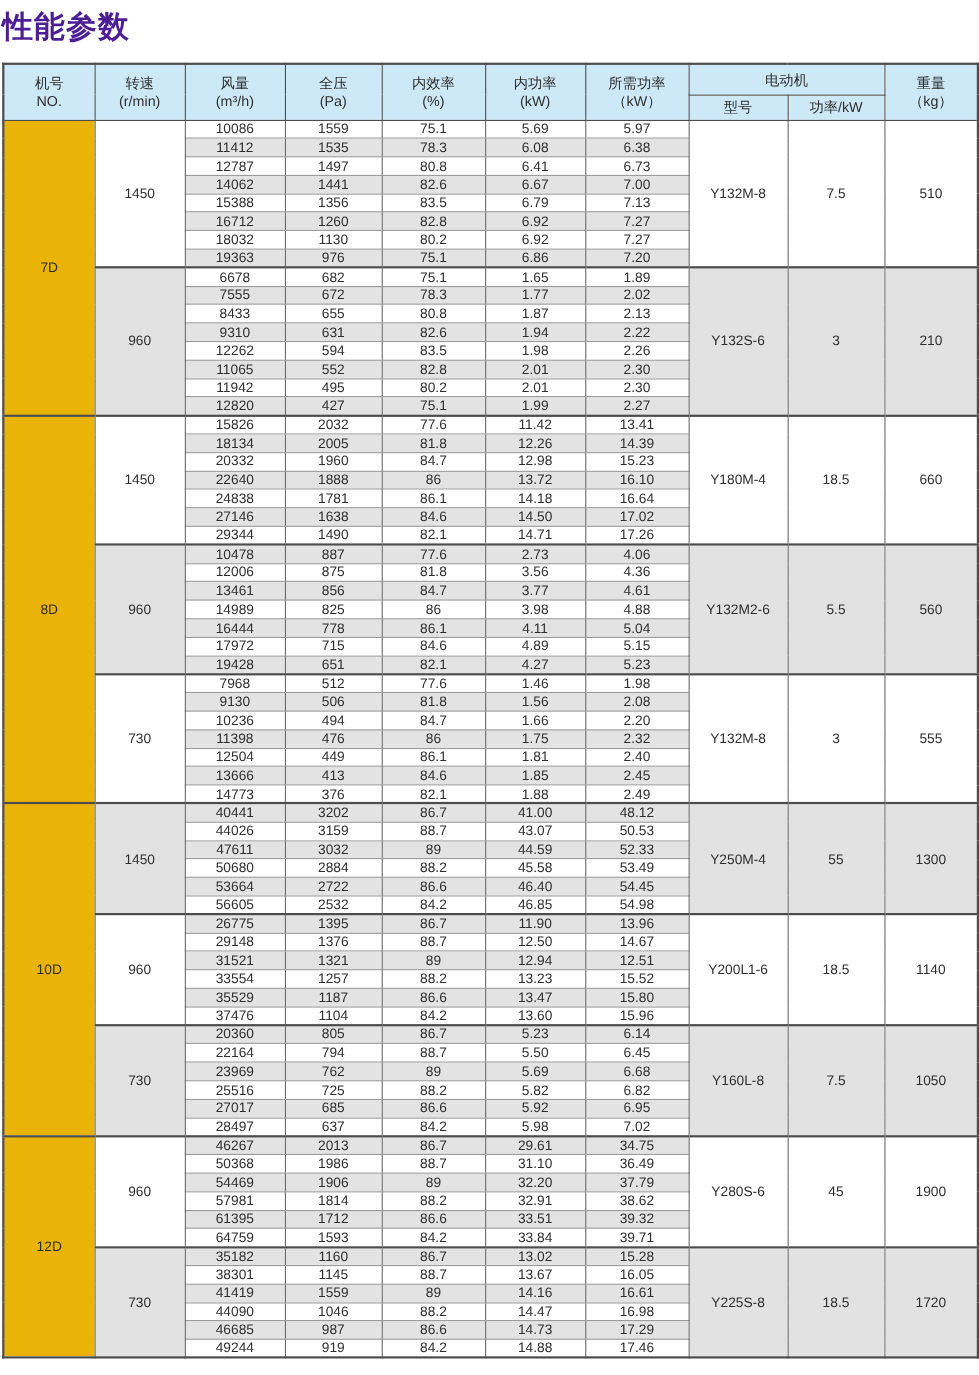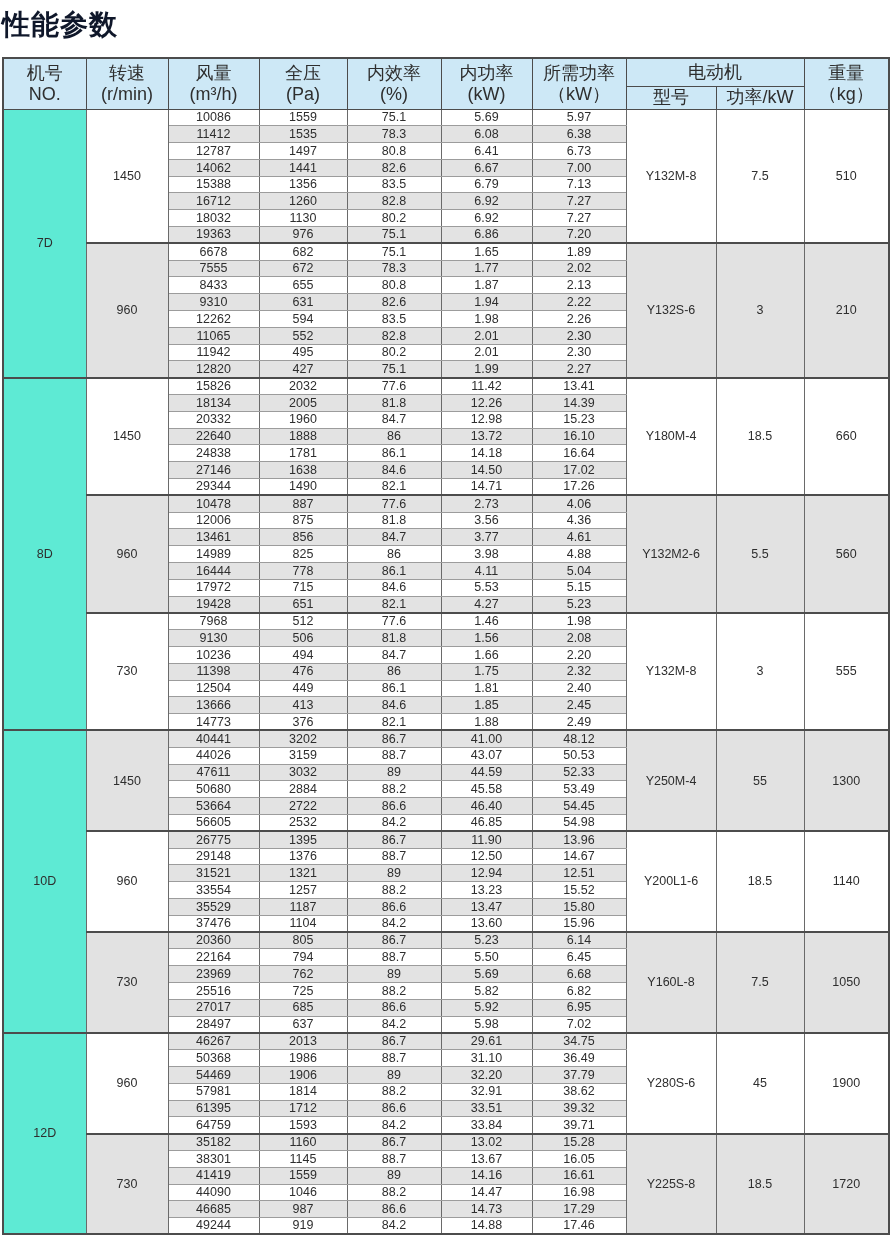--- a/index.html
+++ b/index.html
@@ -16,37 +16,37 @@
     border-collapse:collapse; table-layout:fixed;
     border:2px solid #4c4c4c;
   }
   .perf th, .perf td {
     padding:0; margin:0; text-align:center; vertical-align:middle;
     color:#2e2e2e; overflow:hidden; white-space:nowrap;
     border-left:1px solid #6a6a6a; border-right:1px solid #6a6a6a;
     border-top:1px solid #9c9c9c; border-bottom:1px solid #9c9c9c;
   }
   .perf thead th {
-    background:#cde8f6; font-weight:normal; font-size:18px; line-height:1.18;
+    background:#cde8f6; font-weight:normal; font-size:13px; line-height:1.18;
     border:1px solid #4c4c4c;
   }
   .perf thead tr.h1 { height:28px; }
   .perf thead tr.h2 { height:23px; }
   .perf tbody tr { height:16.8px; }
   .perf tbody td { font-size:12.5px; line-height:1; }
-  .model-col { background:#5eead4; font-size:13.5px; }
+  .model-col { background:#eab308; font-size:13.5px; }
   .merged-w { background:#ffffff; }
   .merged-g { background:#e2e2e2; }
   td.stripe { background:#e3e3e3; }
   .perf tbody tr.group-start td { border-top:2px solid #4c4c4c; }
 </style>
 </head>
 <body>
 
-<div class="page-title" style="color: #0f172a;">性能参数</div>
+<div class="page-title" style="color: #4c1d95;">性能参数</div>
 
 <table class="perf">
   <colgroup>
     <col style="width:83px">
       <col style="width:82px">
       <col style="width:91px">
     <col style="width:88px">
       <col style="width:94px">
       <col style="width:91px">
     <col style="width:94px">
@@ -307,21 +307,21 @@
         <td class="stripe">16444</td>
         <td class="stripe">778</td>
         <td class="stripe">86.1</td>
         <td class="stripe">4.11</td>
         <td class="stripe">5.04</td>
       </tr>
       <tr>
         <td>17972</td>
         <td>715</td>
         <td>84.6</td>
-        <td>5.53</td>
+        <td>4.89</td>
         <td>5.15</td>
       </tr>
       <tr>
         <td class="stripe">19428</td>
         <td class="stripe">651</td>
         <td class="stripe">82.1</td>
         <td class="stripe">4.27</td>
         <td class="stripe">5.23</td>
       </tr>
       <tr class="group-start">

